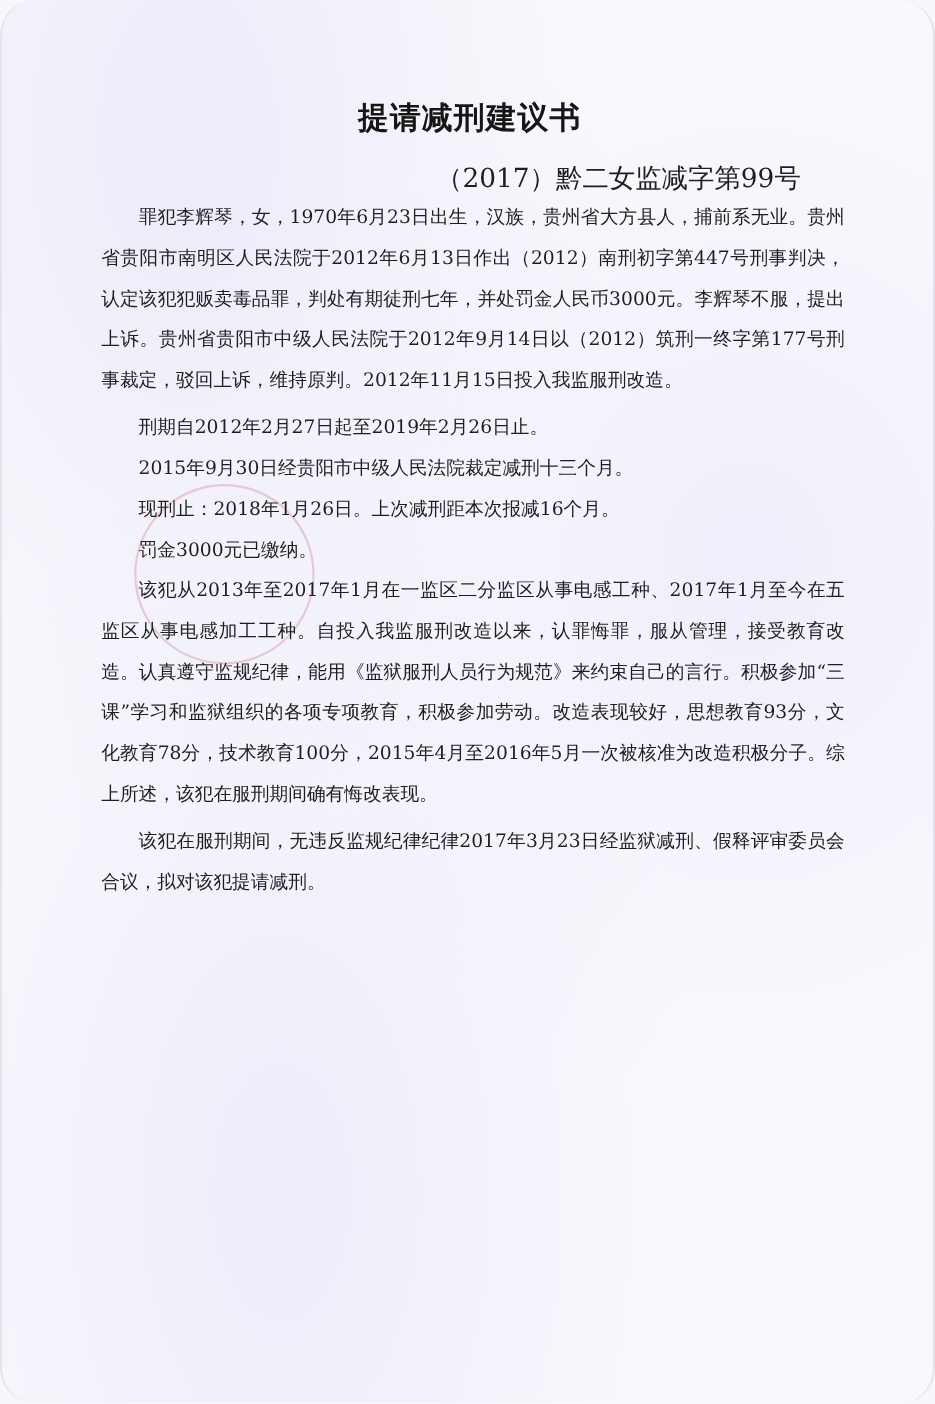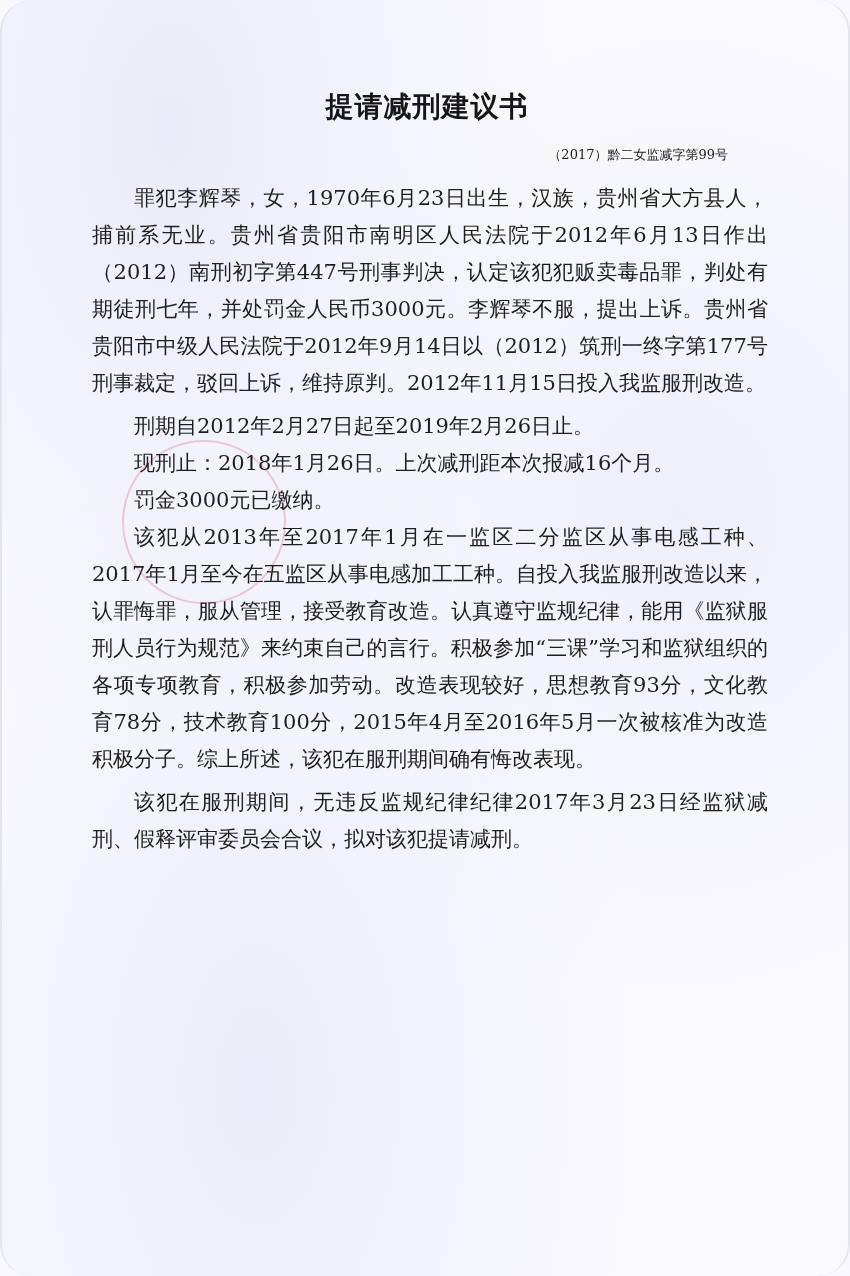--- a/index.html
+++ b/index.html
@@ -22,43 +22,44 @@
     box-sizing: border-box;
     border-radius: 32px;
   }
   .title {
     position: absolute; left: 0; width: 850px; top: 88px;
     text-align: center; font-size: 28px; font-weight: bold; letter-spacing: 1px;
     color: #161616;
   }
   .doc-number {
     position: absolute; right: 120px; top: 146px;
-    font-size: 13px; color: #1e1e1e;
+    font-size: 24px; color: #1e1e1e;
   }
   .body-text {
     position: absolute; left: 90px; top: 180px; width: 676px;
-    font-size: 21px; line-height: 37px; color: #1e1e1e;
+    font-size: 17px; line-height: 37px; color: #1e1e1e;
   }
   .para { margin: 0; text-indent: 2em; text-align: justify; }
   .para.tight { margin-top: 0; }
   .para.gap { margin-top: 6px; }
   .seal {
     position: absolute; left: 120px; top: 440px; width: 160px; height: 160px;
     border-radius: 50%; border: 2px solid rgba(215,120,140,0.35);
     pointer-events: none;
   }
 </style>
 </head>
 <body>
 
 <div class="page">
   <div class="seal"></div>
   <div class="title">提请减刑建议书</div>
   <div class="doc-number">（2017）黔二女监减字第99号</div>
   <div class="body-text">
     <p class="para">罪犯李辉琴，女，1970年6月23日出生，汉族，贵州省大方县人，捕前系无业。贵州省贵阳市南明区人民法院于2012年6月13日作出（2012）南刑初字第447号刑事判决，认定该犯犯贩卖毒品罪，判处有期徒刑七年，并处罚金人民币3000元。李辉琴不服，提出上诉。贵州省贵阳市中级人民法院于2012年9月14日以（2012）筑刑一终字第177号刑事裁定，驳回上诉，维持原判。2012年11月15日投入我监服刑改造。</p>
     <p class="para gap">刑期自2012年2月27日起至2019年2月26日止。</p>
+    <p class="para tight">2015年9月30日经贵阳市中级人民法院裁定减刑十三个月。</p>
     <p class="para tight">现刑止：2018年1月26日。上次减刑距本次报减16个月。</p>
     <p class="para tight">罚金3000元已缴纳。</p>
     <p class="para tight">该犯从2013年至2017年1月在一监区二分监区从事电感工种、2017年1月至今在五监区从事电感加工工种。自投入我监服刑改造以来，认罪悔罪，服从管理，接受教育改造。认真遵守监规纪律，能用《监狱服刑人员行为规范》来约束自己的言行。积极参加“三课”学习和监狱组织的各项专项教育，积极参加劳动。改造表现较好，思想教育93分，文化教育78分，技术教育100分，2015年4月至2016年5月一次被核准为改造积极分子。综上所述，该犯在服刑期间确有悔改表现。</p>
     <p class="para gap">该犯在服刑期间，无违反监规纪律纪律2017年3月23日经监狱减刑、假释评审委员会合议，拟对该犯提请减刑。</p>
   </div>
 </div>
 
 </body></html>

